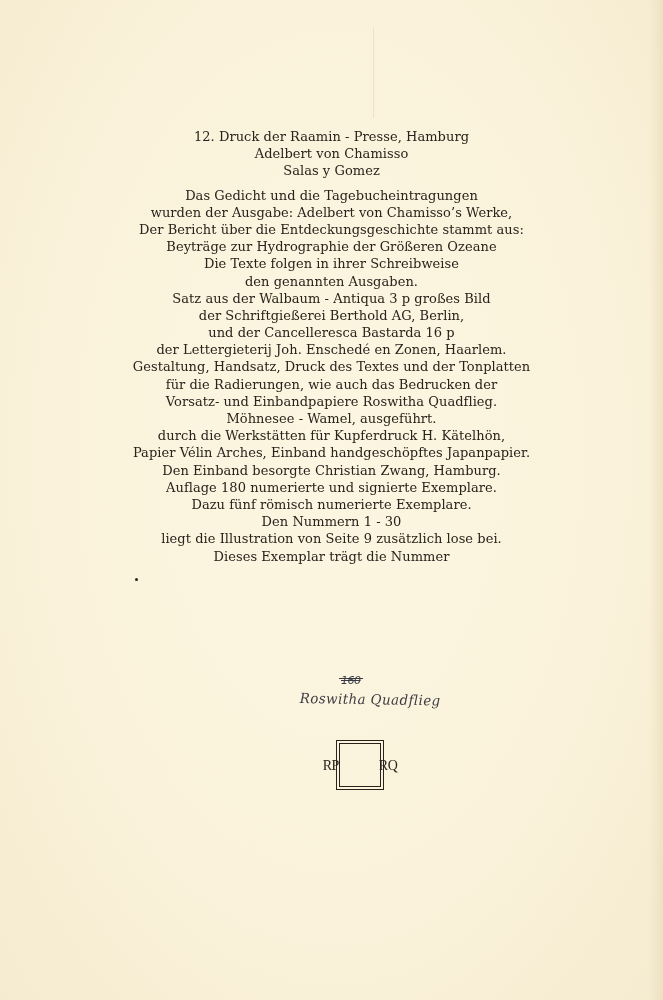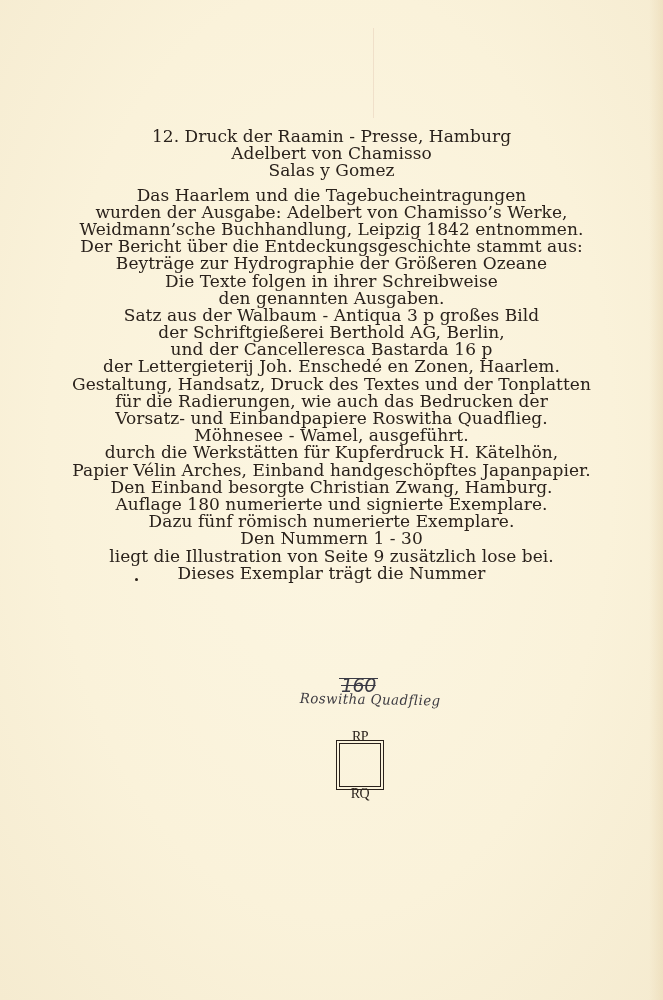--- a/index.html
+++ b/index.html
@@ -34,38 +34,38 @@
       background: rgba(220,190,170,0.35);
     }
     .colophon {
       position: absolute;
       left: 0;
       width: 663px;
       top: 128px;
       text-align: center;
       font-family: "DejaVu Serif", "Liberation Serif", serif;
       color: #2a221c;
-      font-size: 17px;
+      font-size: 13px;
       letter-spacing: 0.05px;
     }
     .line {
       height: 17.2px;
       line-height: 17.2px;
       white-space: nowrap;
     }
     .gap {
       height: 7px;
     }
     .edition-number {
       position: absolute;
       left: 341px;
       top: 674px;
       font-family: "DejaVu Sans", sans-serif;
       font-style: italic;
-      font-size: 19px;
+      font-size: 11px;
       color: #3a3a44;
       text-decoration: line-through;
       letter-spacing: -0.5px;
     }
     .edition-number::after {
       content: "";
       position: absolute;
       left: -2px; right: -2px;
       top: 4px;
       height: 1px;
@@ -92,21 +92,21 @@
       border: 1.5px solid #2a221c;
       box-sizing: border-box;
       padding: 2px;
     }
     .logo-inner {
       width: 100%;
       height: 100%;
       border: 1px solid #2a221c;
       box-sizing: border-box;
       display: flex;
-      flex-direction: column;
+      flex-direction: row;
       align-items: center;
       justify-content: center;
       font-family: "Liberation Serif", "DejaVu Serif", serif;
       color: #2a221c;
       font-size: 14px;
       line-height: 17px;
       letter-spacing: -0.5px;
       gap: 40px;
     }
     .speck {
@@ -127,23 +127,22 @@
   <div class="crease"></div>
 
   <div class="colophon">
     <div>
       <div class="line">12. Druck der Raamin - Presse, Hamburg</div>
       <div class="line">Adelbert von Chamisso</div>
       <div class="line">Salas y Gomez</div>
     </div>
     <div class="gap"></div>
     <div>
-      <div class="line">Das Haarlem und die Tagebucheintragungen</div>
+      <div class="line">Das Gedicht und die Tagebucheintragungen</div>
       <div class="line">wurden der Ausgabe: Adelbert von Chamisso’s Werke,</div>
-      <div class="line">Weidmann’sche Buchhandlung, Leipzig 1842 entnommen.</div>
       <div class="line">Der Bericht über die Entdeckungsgeschichte stammt aus:</div>
       <div class="line">Beyträge zur Hydrographie der Größeren Ozeane</div>
       <div class="line">Die Texte folgen in ihrer Schreibweise</div>
       <div class="line">den genannten Ausgaben.</div>
       <div class="line">Satz aus der Walbaum - Antiqua 3 p großes Bild</div>
       <div class="line">der Schriftgießerei Berthold AG, Berlin,</div>
       <div class="line">und der Cancelleresca Bastarda 16 p</div>
       <div class="line">der Lettergieterij Joh. Enschedé en Zonen, Haarlem.</div>
       <div class="line">Gestaltung, Handsatz, Druck des Textes und der Tonplatten</div>
       <div class="line">für die Radierungen, wie auch das Bedrucken der</div>

